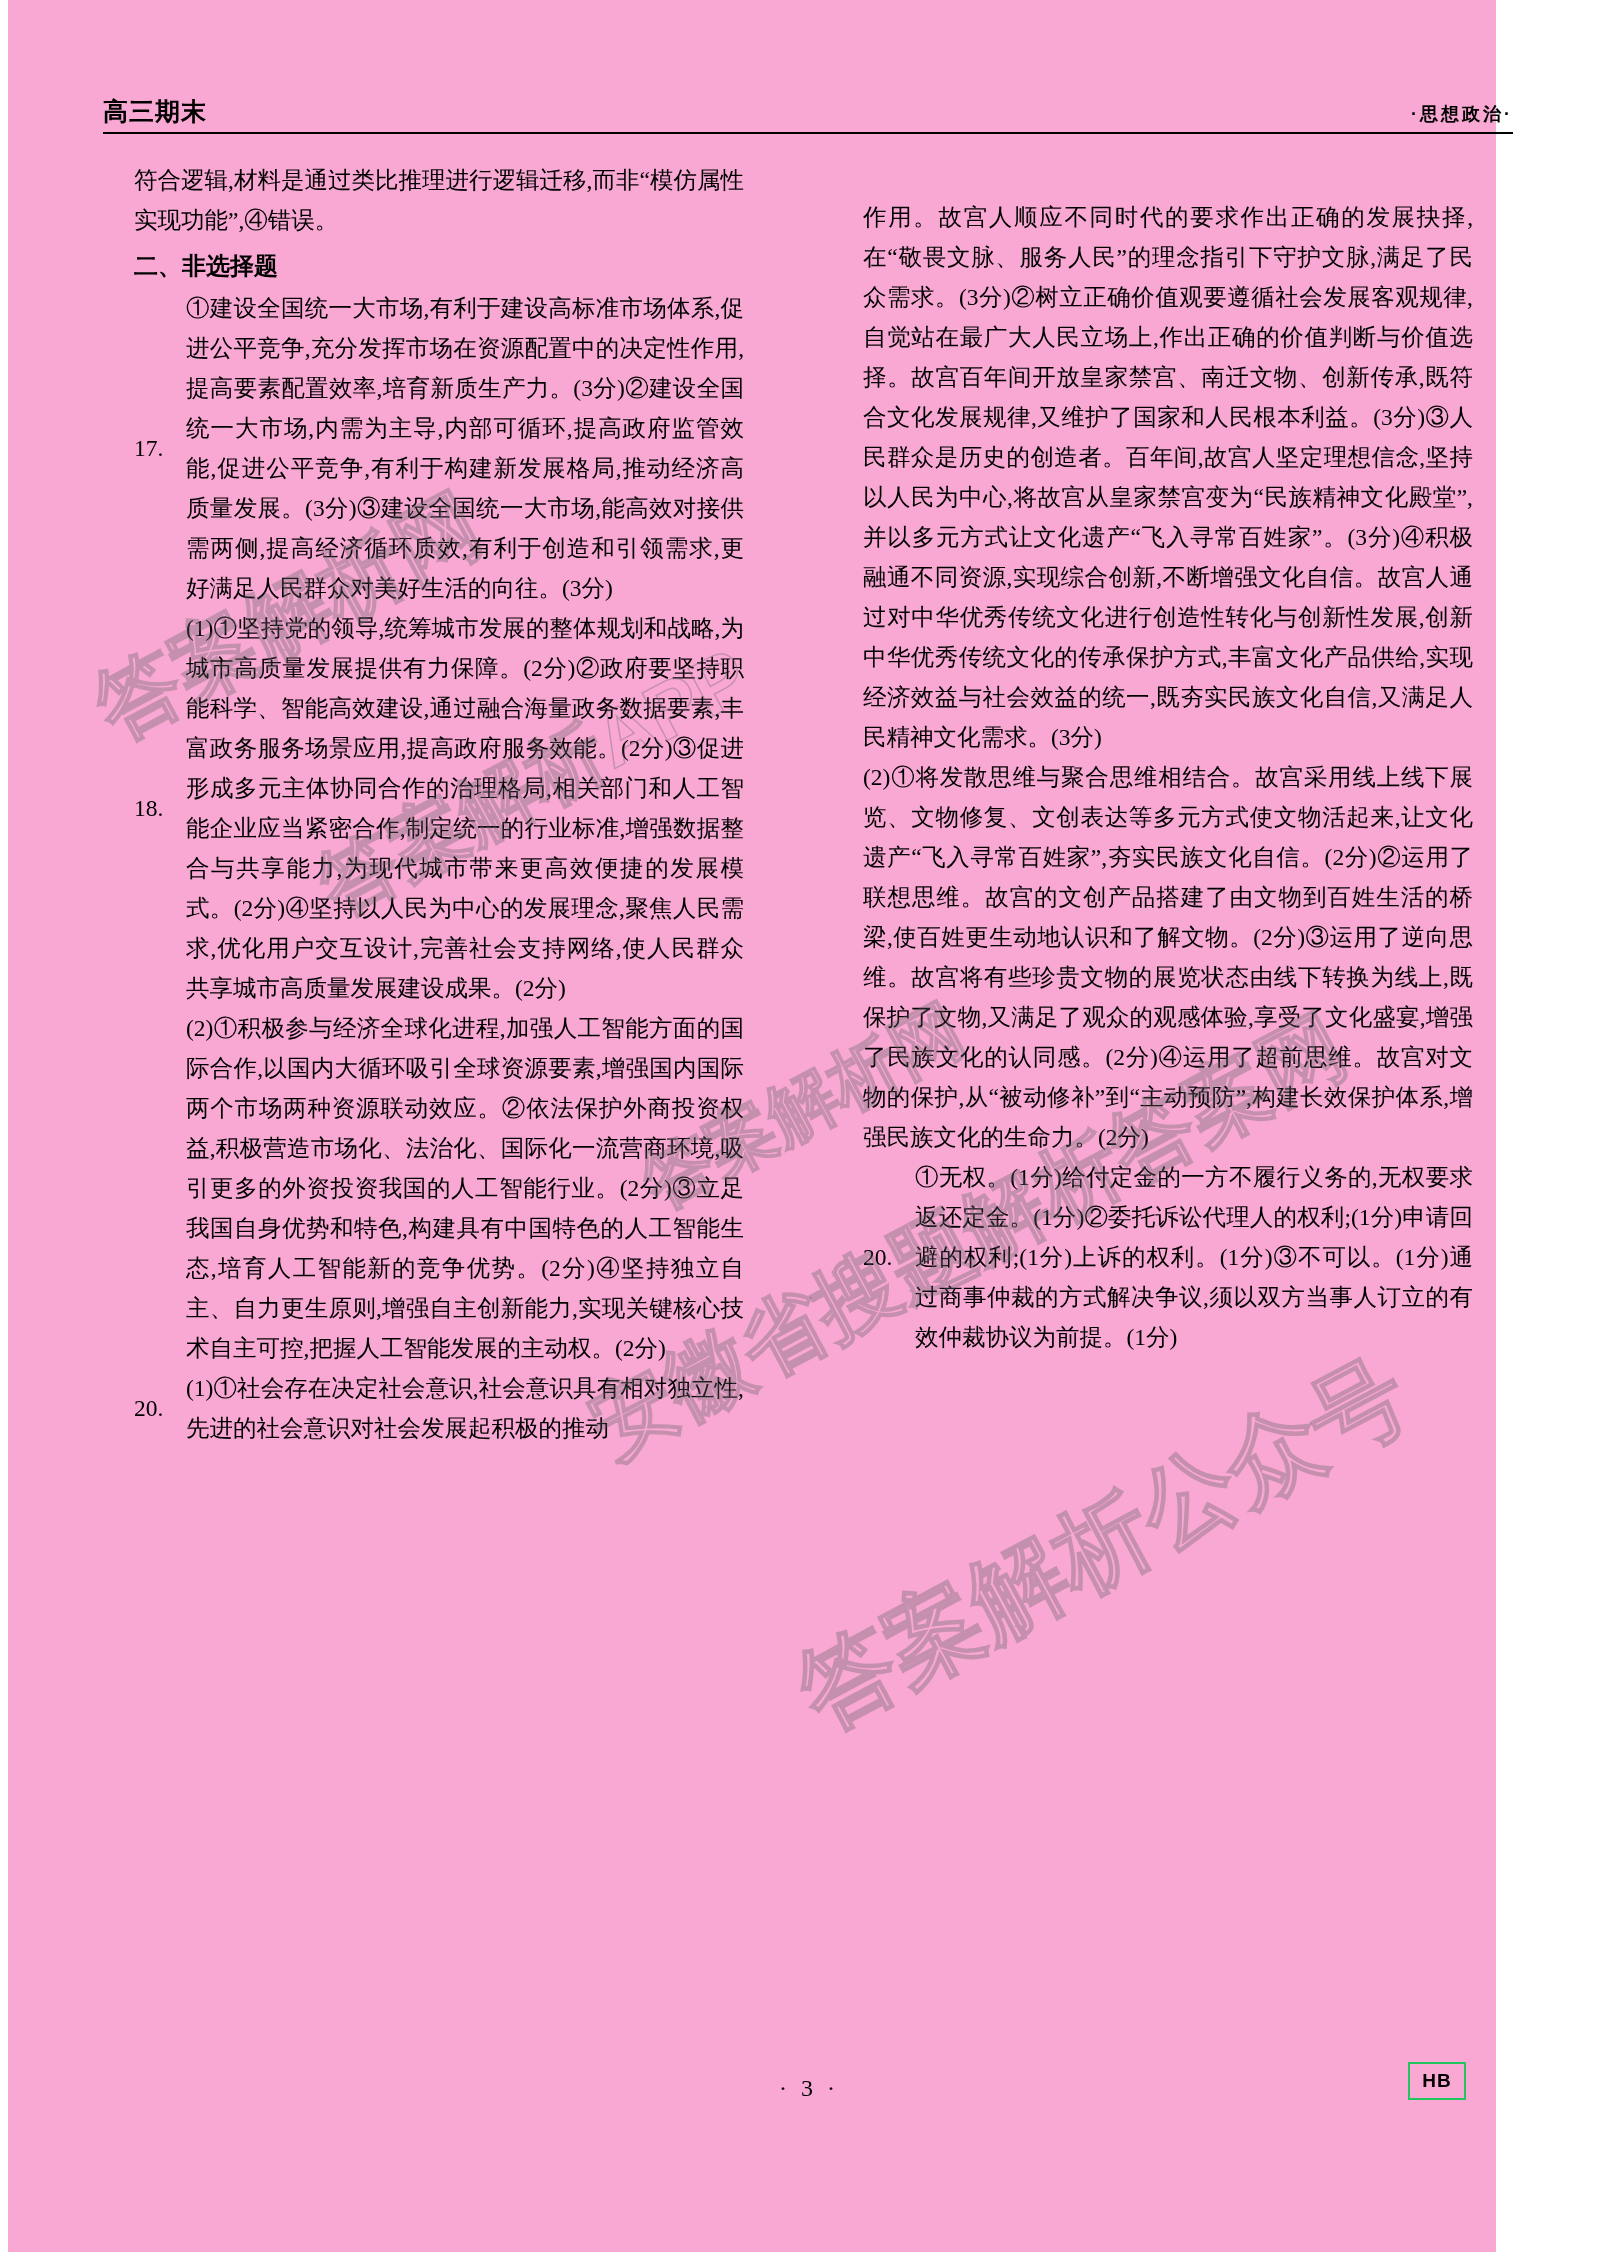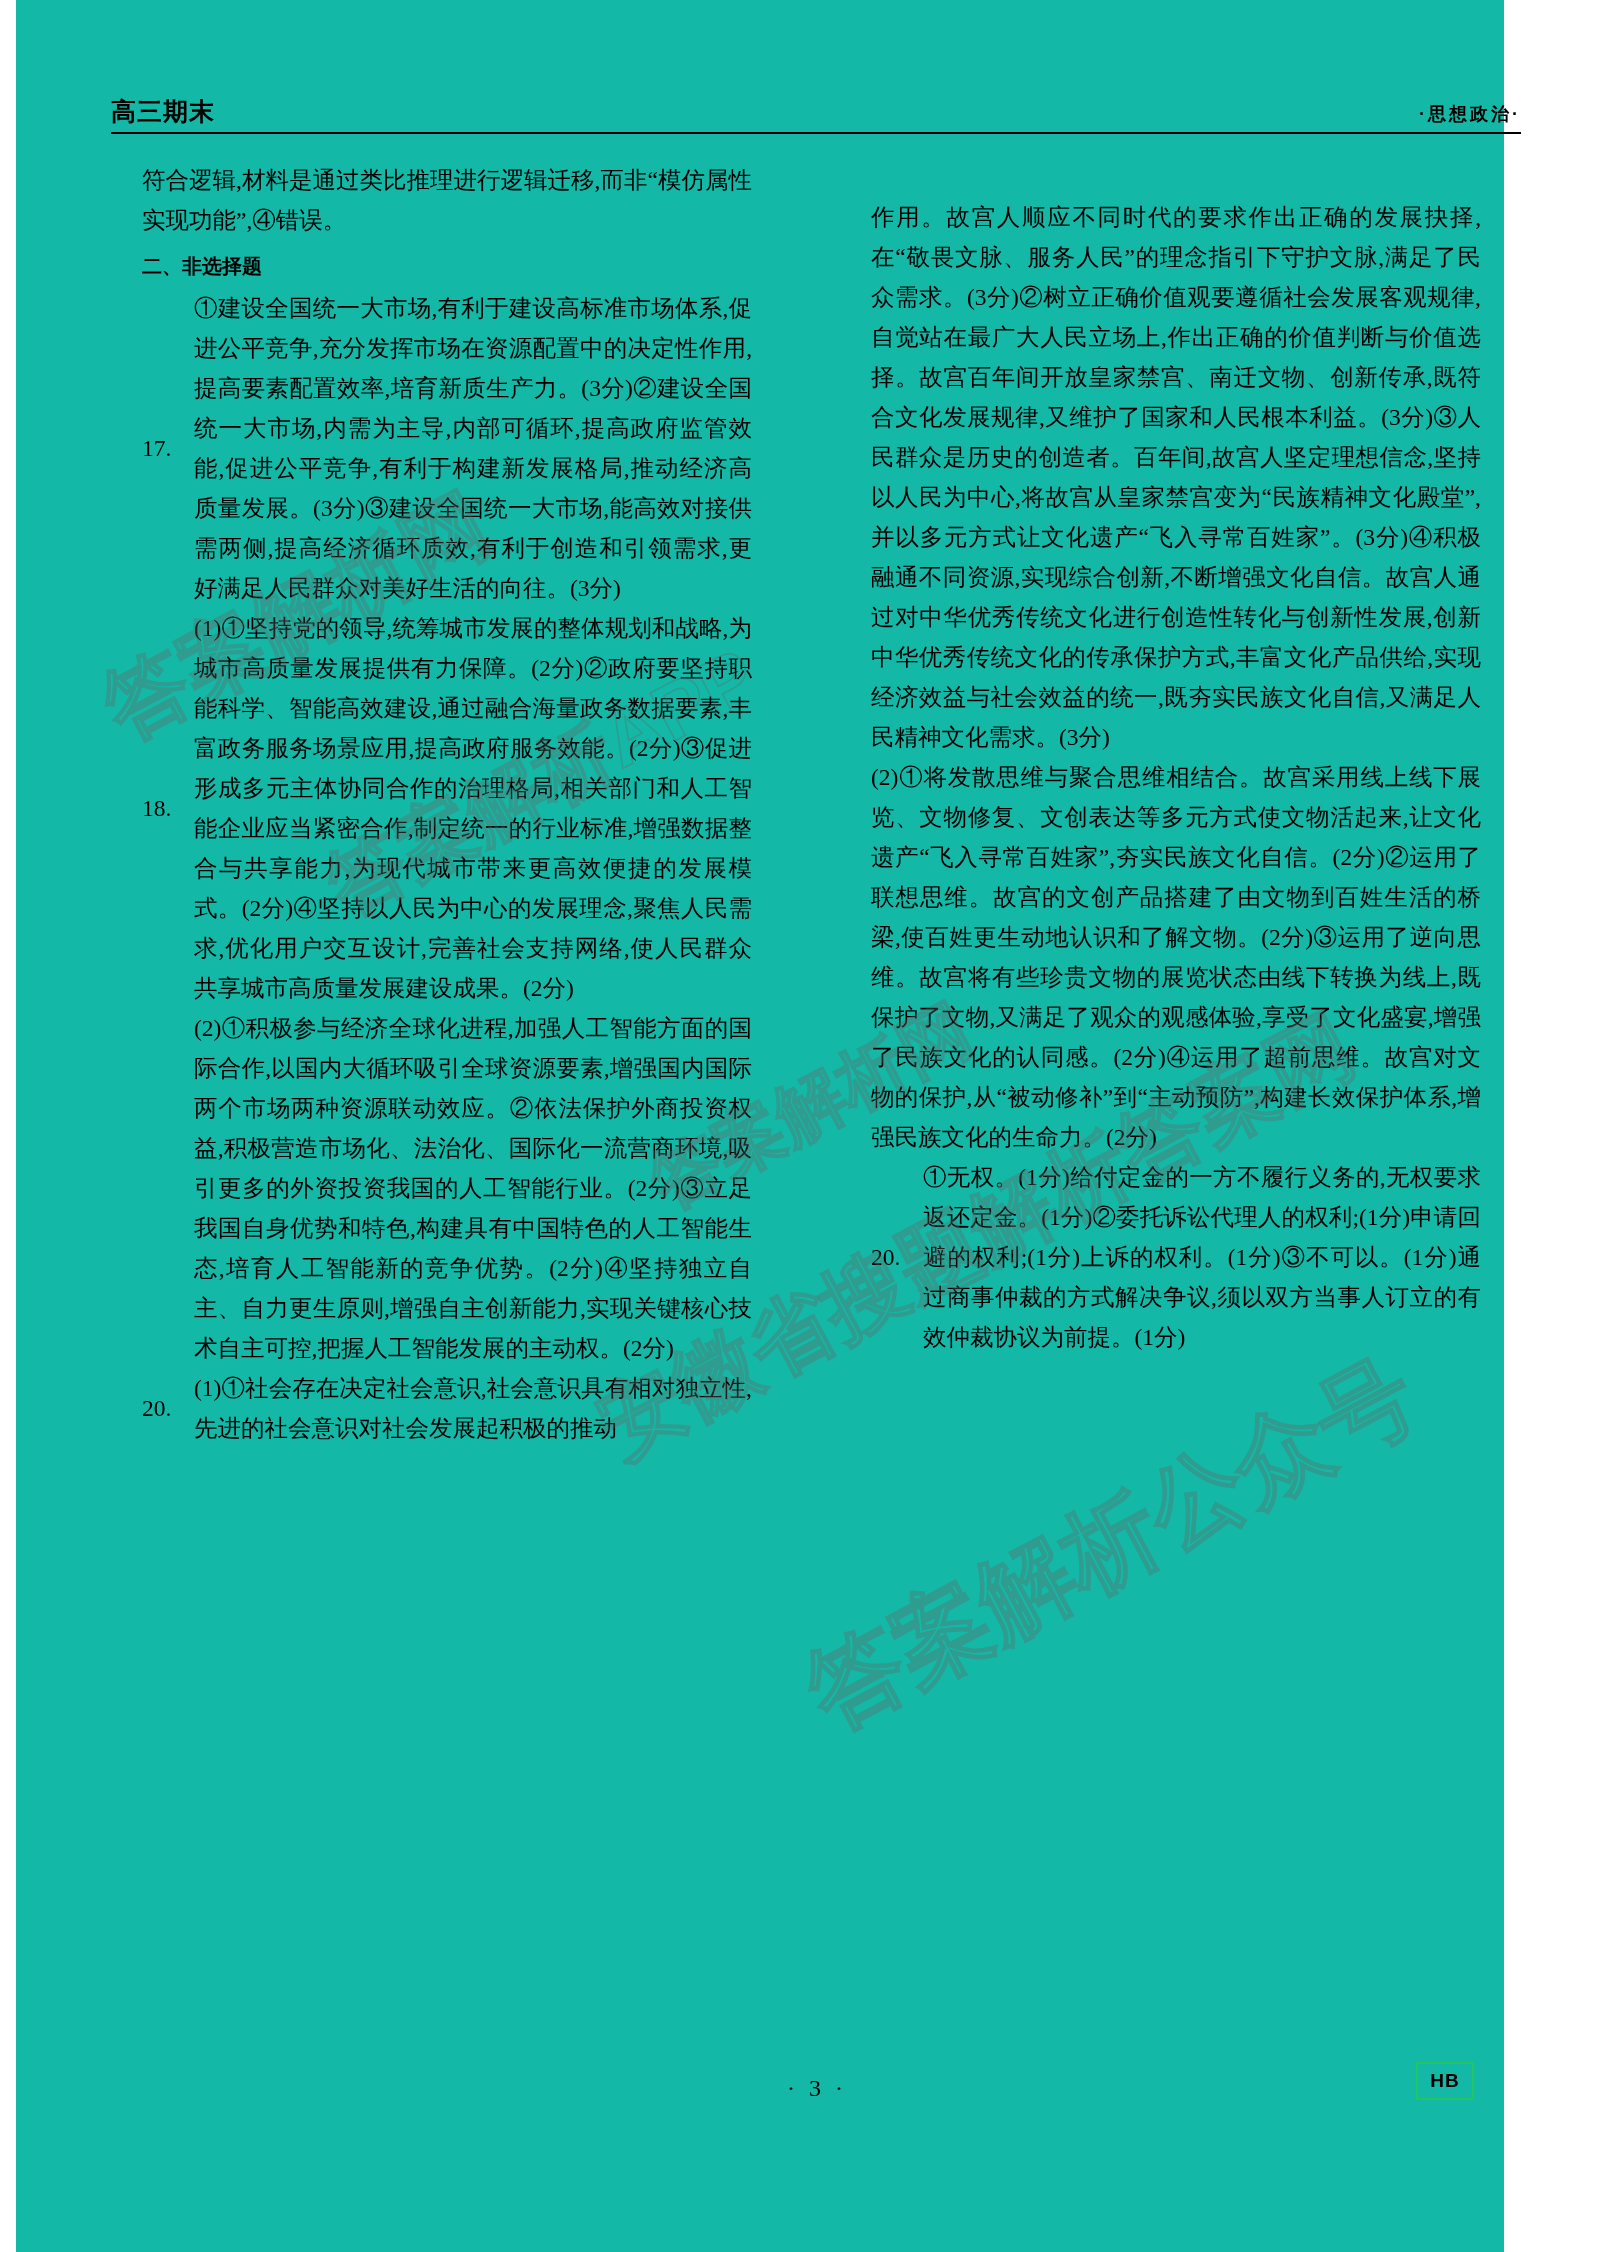--- a/index.html
+++ b/index.html
@@ -10,24 +10,24 @@
   body {
     width: 1602px;
     height: 2252px;
     position: relative;
     font-family: "Liberation Serif", "DejaVu Serif", serif;
     color: #000000;
     overflow: hidden;
   }
   .page {
     position: absolute;
-    left: 16px; top: 0;
+    left: 8px; top: 0;
     width: 1488px;
     height: 2252px;
-    background: #14b8a6;
+    background: #f9a8d4;
   }
   
   .header {
     position: absolute;
     left: 95px;
     top: 95px;
     width: 1410px;
     display: flex;
     justify-content: space-between;
     align-items: baseline;
@@ -83,21 +83,21 @@
     line-height: 40px;
   }
   .q-body {
     flex: 1 1 auto;
     text-align: justify;
     text-justify: inter-ideograph;
   }
   .sec-title {
     font-family: "Liberation Sans", "DejaVu Sans", sans-serif;
     font-weight: bold;
-    font-size: 20px;
+    font-size: 24px;
     line-height: 44px;
     margin-top: 4px;
   }
   .sub {
     margin-left: 52px;
     text-align: justify;
     text-justify: inter-ideograph;
   }
   .first-lines {
     text-align: justify;

